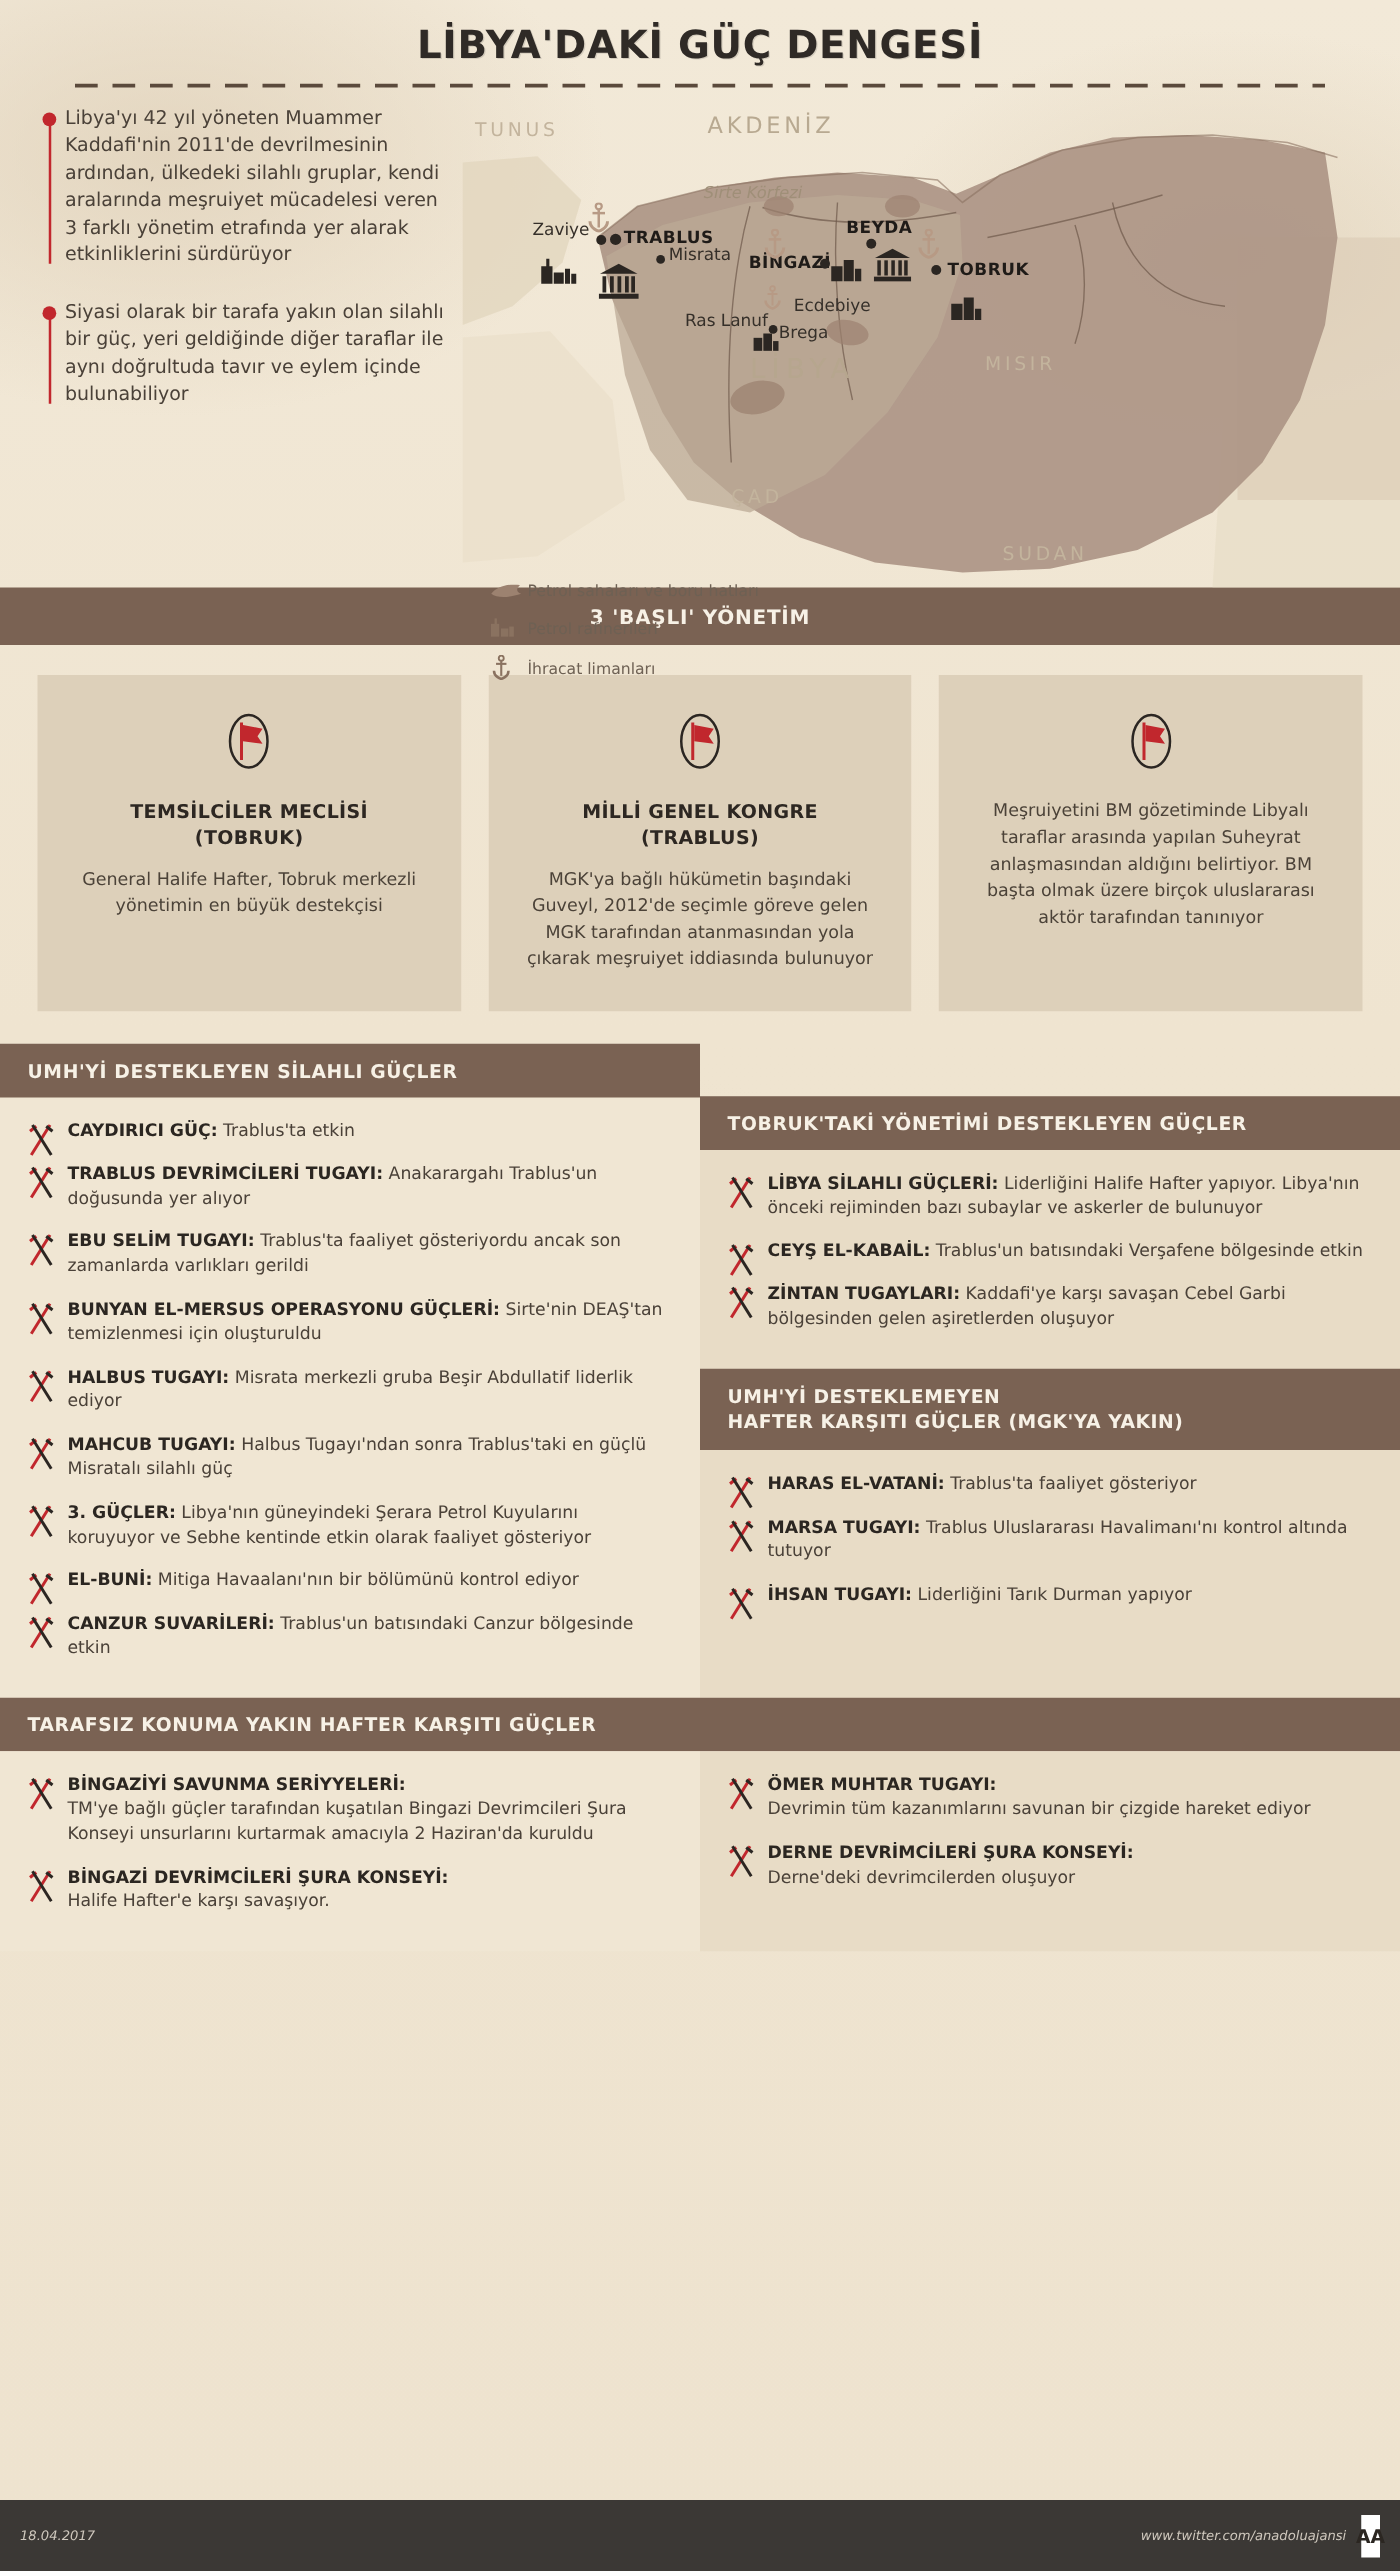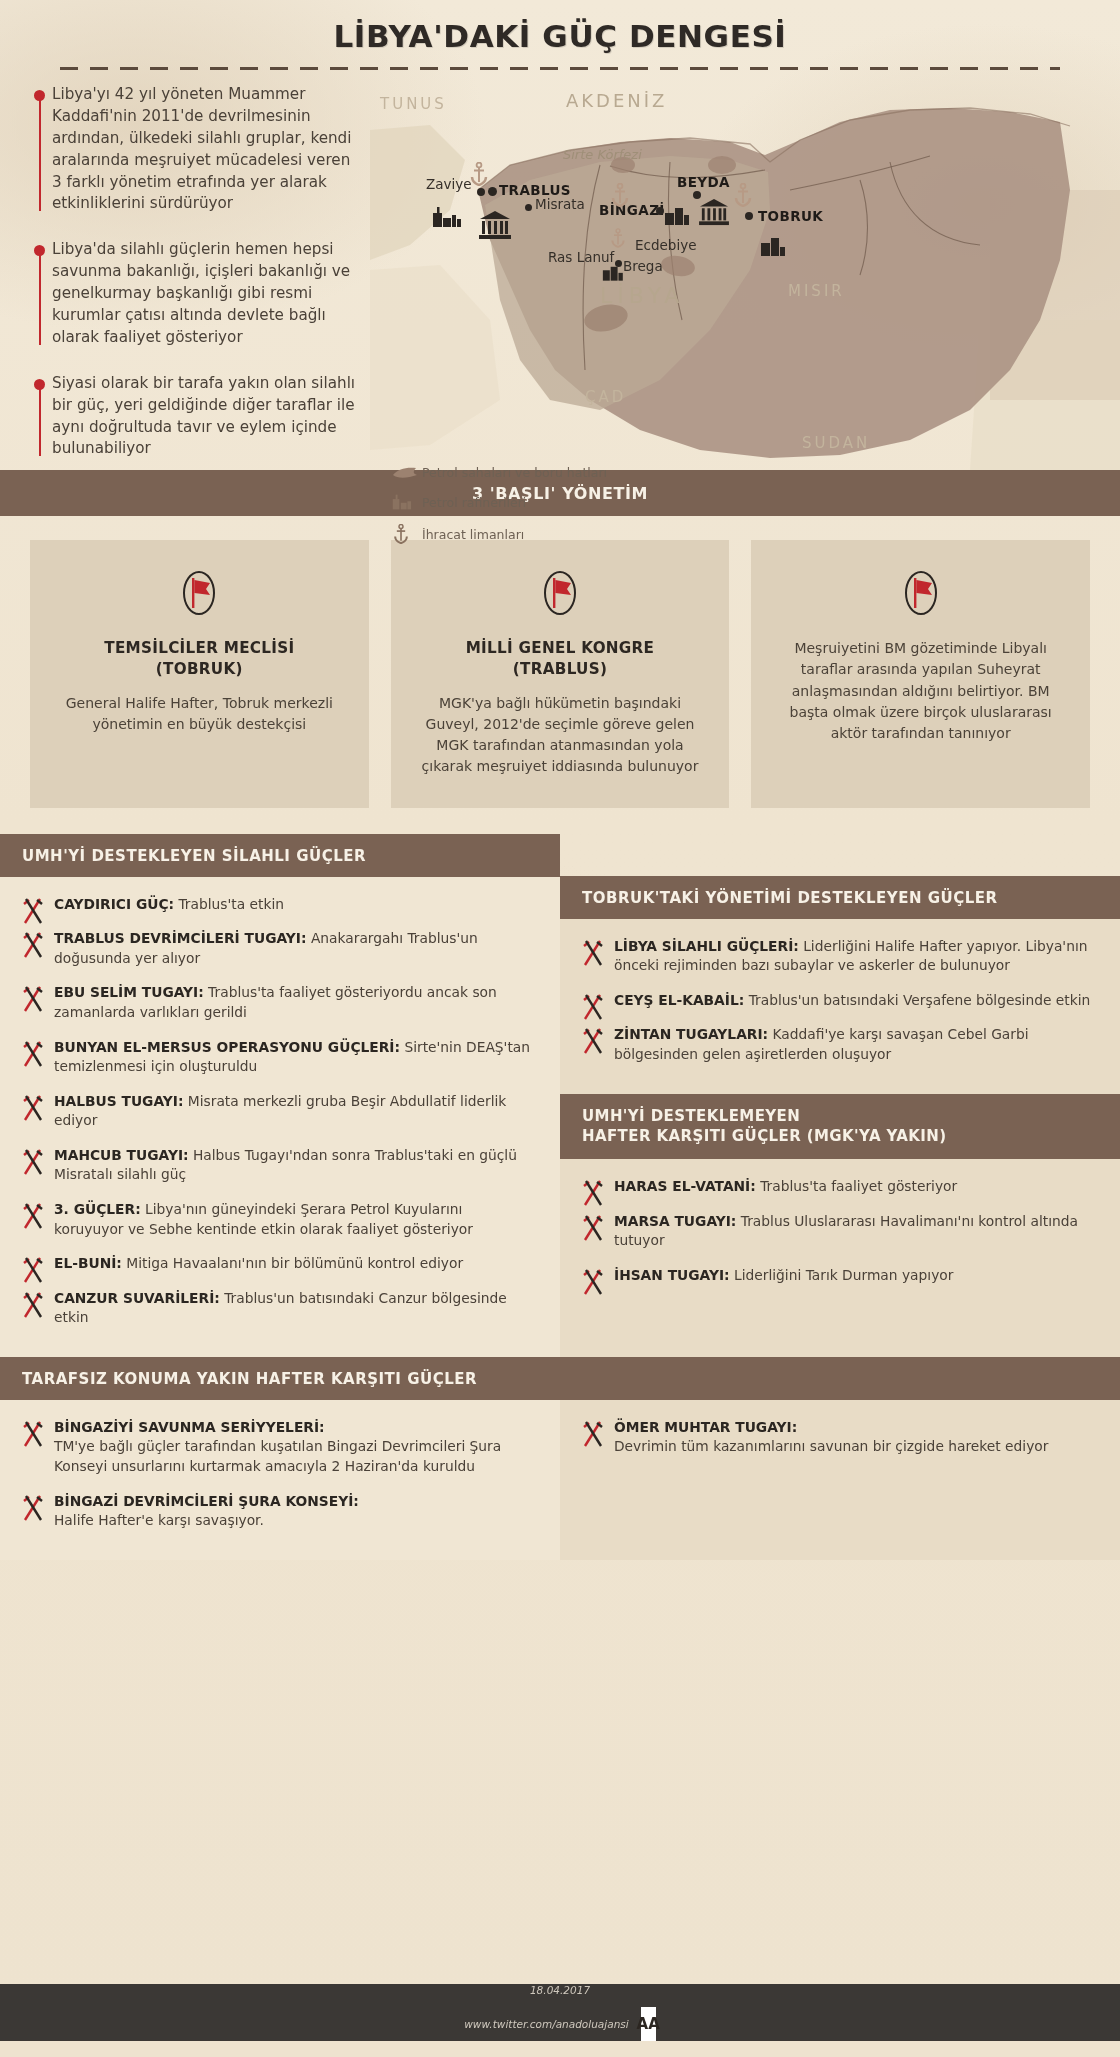--- a/index.html
+++ b/index.html
@@ -190,29 +190,28 @@
   }
 
   
   .bottom-lists { display: flex; }
   .bl-left  { width: 50%; background: #f0e6d3; }
   .bl-right { width: 50%; background: #e8dcc6; }
 
   
   .footer {
     position: absolute;
-    left: 0; bottom: 16px;
+    left: 0; bottom: 0;
     width: 1120px;
     height: 57px;
     background: #3b3835;
     display: flex;
     align-items: center;
     justify-content: space-between;
     padding: 0 16px;
-    flex-direction: column;
   }
   .footer .date, .footer .tw {
     color: #cfc8bd;
     font-size: 10.5px;
     font-style: italic;
     font-family: "DejaVu Sans", sans-serif;
   }
   .footer .right { display: flex; align-items: center; gap: 12px; }
   .aa-logo {
     width: 15px; height: 34px;
@@ -230,23 +229,20 @@
   <div class="header">
     <div class="title">LİBYA'DAKİ GÜÇ DENGESİ</div>
     <div class="dashrule"></div>
   </div>
 
   <div class="top">
 
     <div class="bullets">
       <div class="bullet">
         <p>Libya'yı 42 yıl yöneten Muammer Kaddafi'nin 2011'de devrilmesinin ardından, ülkedeki silahlı gruplar, kendi aralarında meşruiyet mücadelesi veren 3 farklı yönetim etrafında yer alarak etkinliklerini sürdürüyor</p>
-      </div>
-      <div class="bullet">
-        <p>Libya'da silahlı güçlerin hemen hepsi savunma bakanlığı, içişleri bakanlığı ve genelkurmay başkanlığı gibi resmi kurumlar çatısı altında devlete bağlı olarak faaliyet gösteriyor</p>
       </div>
       <div class="bullet">
         <p>Siyasi olarak bir tarafa yakın olan silahlı bir güç, yeri geldiğinde diğer taraflar ile aynı doğrultuda tavır ve eylem içinde bulunabiliyor</p>
       </div>
     </div>
 
     <div class="map">
       <svg width="750" height="400" viewBox="0 0 750 400">
 
         <path d="M0,60 L60,55 L95,90 L80,140 L40,175 L0,190 Z" fill="#e3d7c0" opacity=".85"></path>
@@ -762,20 +758,36 @@
                 </g>
               <g stroke="#2b2622" stroke-width="2.4" fill="none">
                   <path d="M21,28 L6,4"></path>
                   <path d="M22,9 L17,5"></path>
                 </g>
             </svg>
           </span>
           <b>ÖMER MUHTAR TUGAYI:</b><br>
           <span>Devrimin tüm kazanımlarını savunan bir çizgide hareket ediyor</span>
         </div>
+        <div class="item">
+          <span class="rifles">
+            <svg width="26" height="30" viewBox="0 0 26 30">
+              <g stroke="#c1272d" stroke-width="2.4" fill="none">
+                  <path d="M5,28 L20,4"></path>
+                  <path d="M4,9 L9,5"></path>
+                </g>
+              <g stroke="#2b2622" stroke-width="2.4" fill="none">
+                  <path d="M21,28 L6,4"></path>
+                  <path d="M22,9 L17,5"></path>
+                </g>
+            </svg>
+          </span>
+          <b>DERNE DEVRİMCİLERİ ŞURA KONSEYİ:</b><br>
+          <span>Derne'deki devrimcilerden oluşuyor</span>
+        </div>
       </div>
     </div>
   </div>
 
   <div class="footer">
     <span class="date">18.04.2017</span>
     <div class="right">
       <span class="tw">www.twitter.com/anadoluajansi</span>
       <span class="aa-logo">AA</span>
     </div>

